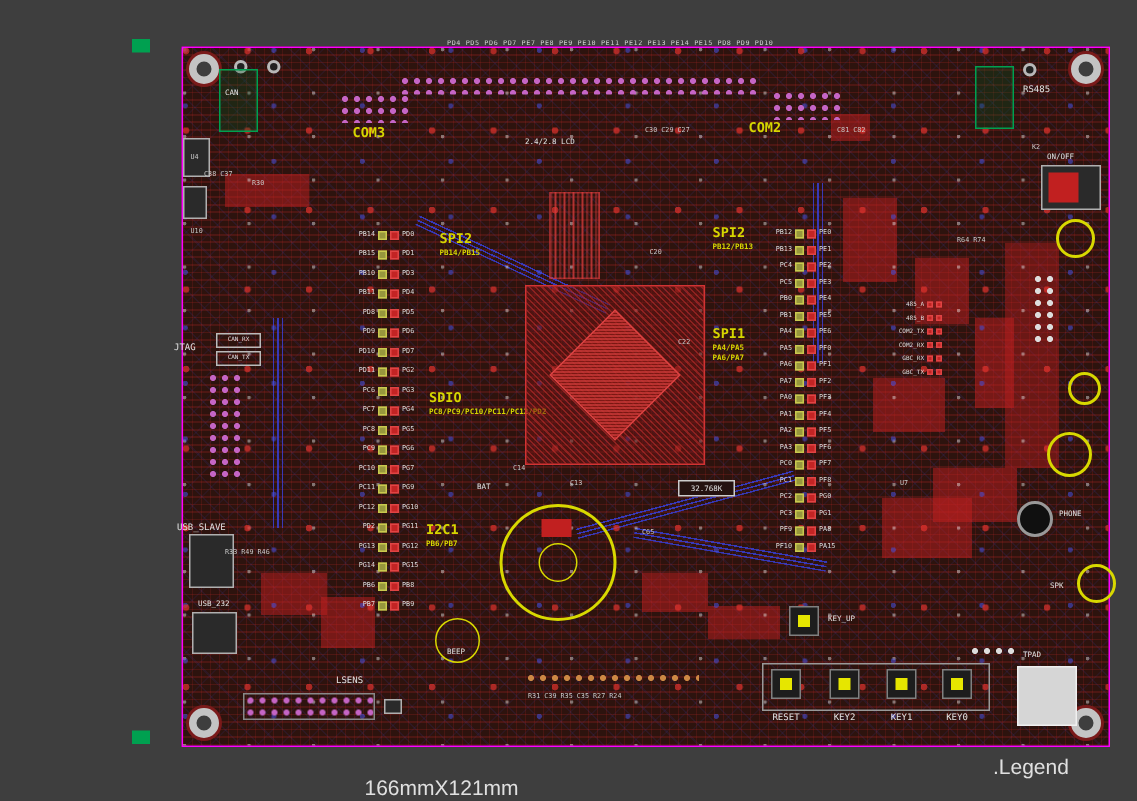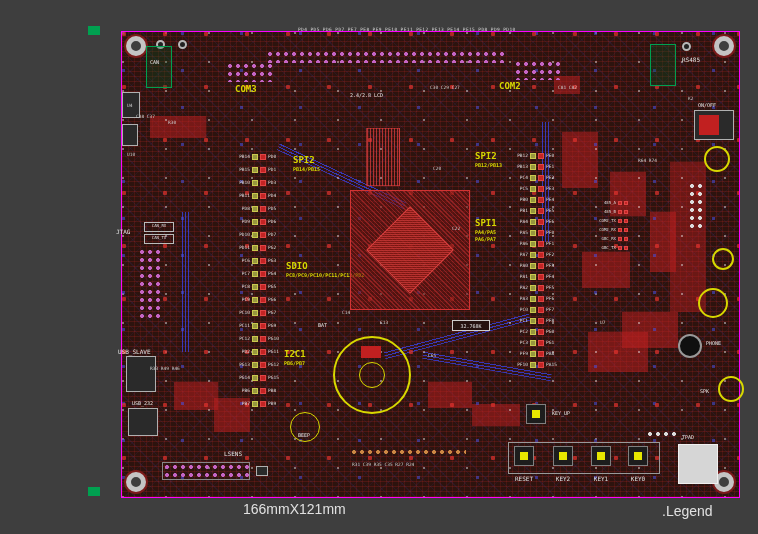--- a/index.html
+++ b/index.html
@@ -496,15 +496,15 @@
     <div class="abs ref" style="left:330px;top:194px">C22</div>
     <div class="abs ref" style="left:220px;top:278px">C14</div>
     <div class="abs ref" style="left:258px;top:288px">C13</div>
     <div class="abs ref" style="left:306px;top:321px">C65</div>
     <div class="abs ref" style="left:28px;top:334px">R33 R49 R46</div>
     <div class="abs ref" style="left:230px;top:430px">R31 C39 R35 C35 R27 R24</div>
     <div class="abs ref" style="left:566px;top:64px">K2</div>
     <div class="abs ref" style="left:478px;top:288px">U7</div>
   </div>
 
-  <div class="abs footer-txt" style="left:243px;top:501px">166mmX121mm</div>
+  <div class="abs footer-txt" style="left:243px;top:517px">166mmX121mm</div>
   <div class="abs footer-txt" style="left:662px;top:503px">.Legend</div>
 </div>
 
 </body></html>

